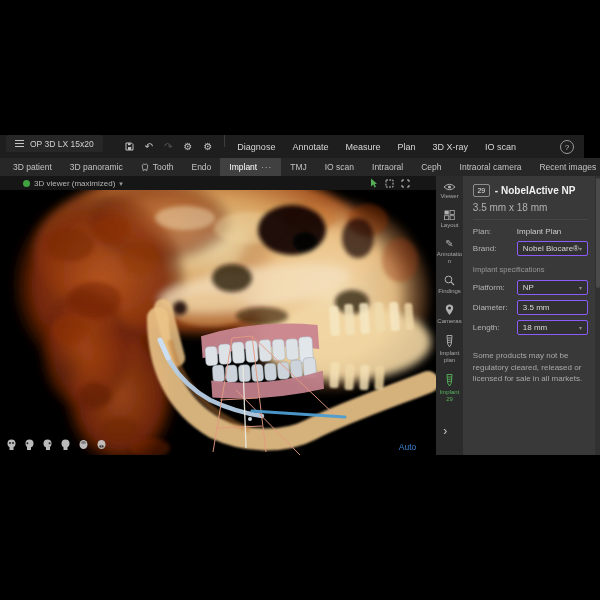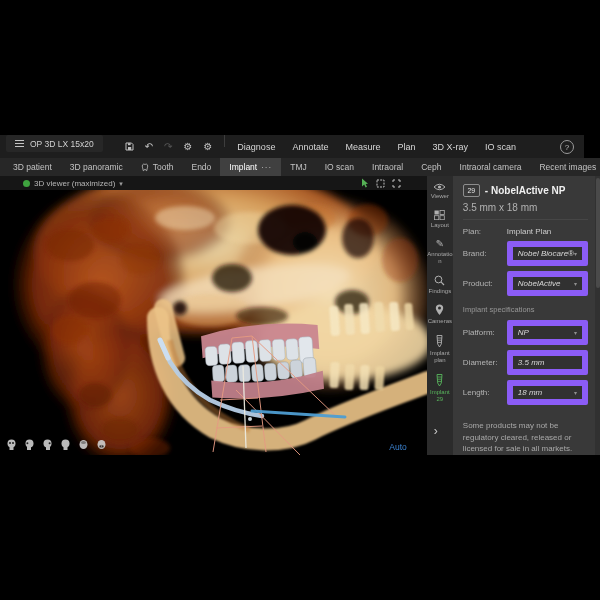--- a/index.html
+++ b/index.html
@@ -64,22 +64,22 @@
   
   .panel{flex:1;background:#393939;position:relative;padding:8px 12px 0 10px;box-sizing:border-box;color:#c8c8c8;}
   .panel-header{display:flex;align-items:center;gap:5px;}
   .badge{min-width:13px;height:11px;border:1px solid #8d8d8d;border-radius:2px;font-size:7px;
     color:#e2e2e2;display:flex;align-items:center;justify-content:center;padding:0 1px;}
   .panel-title{font-size:10px;font-weight:bold;color:#f0f0f0;white-space:nowrap;}
   .panel-sub{font-size:10px;color:#b2b2b2;margin:5px 0 7px 0;padding-bottom:6px;border-bottom:1px solid #464646;}
   .row{display:flex;align-items:center;margin-bottom:5px;}
   .row .lbl{width:44px;flex:none;font-size:8px;color:#b4b4b4;}
   .row .txt{font-size:8px;color:#cccccc;}
-  .select,.field{flex:1;height:13px;background:#313131;border:6px solid #8b5cf6;border-radius:2px;
-    display:flex;align-items:center;justify-content:space-between;padding:0 5px;cursor:pointer;font-style:italic;}
+  .select,.field{flex:1;height:13px;background:#313131;border:1px solid #8b5cf6;border-radius:2px;
+    display:flex;align-items:center;justify-content:space-between;padding:0 5px;cursor:pointer;}
   .field{cursor:text;}
   .select .val,.field .val{font-size:8px;color:#d8d8d8;white-space:nowrap;}
   .select .chev{font-size:6px;color:#8f8f8f;line-height:1;}
   .section-h{font-size:7.5px;color:#979797;margin:9px 0 6px 0;}
   .note{font-size:8px;color:#a9a9a9;line-height:1.45;margin-top:15px;padding-right:4px;}
   .scrollbar{position:absolute;top:0;right:0;width:5px;height:100%;background:#313131;}
   .scroll-thumb{position:absolute;top:2px;right:.5px;width:4px;height:110px;background:#4a4a4a;border-radius:2px;cursor:pointer;}
 </style>
 </head>
 <body>
@@ -411,27 +411,20 @@
         </div>
 
         <div class="row">
           <span class="lbl">Brand:</span>
           <div class="select">
             <span class="val">Nobel Biocare®</span>
             <span class="chev">▾</span>
           </div>
         </div>
 
-        <div class="row">
-          <span class="lbl">Product:</span>
-          <div class="select">
-            <span class="val">NobelActive</span>
-            <span class="chev">▾</span>
-          </div>
-        </div>
 
         <div class="section-h">Implant specifications</div>
 
         <div class="row">
           <span class="lbl">Platform:</span>
           <div class="select">
             <span class="val">NP</span>
             <span class="chev">▾</span>
           </div>
         </div>

